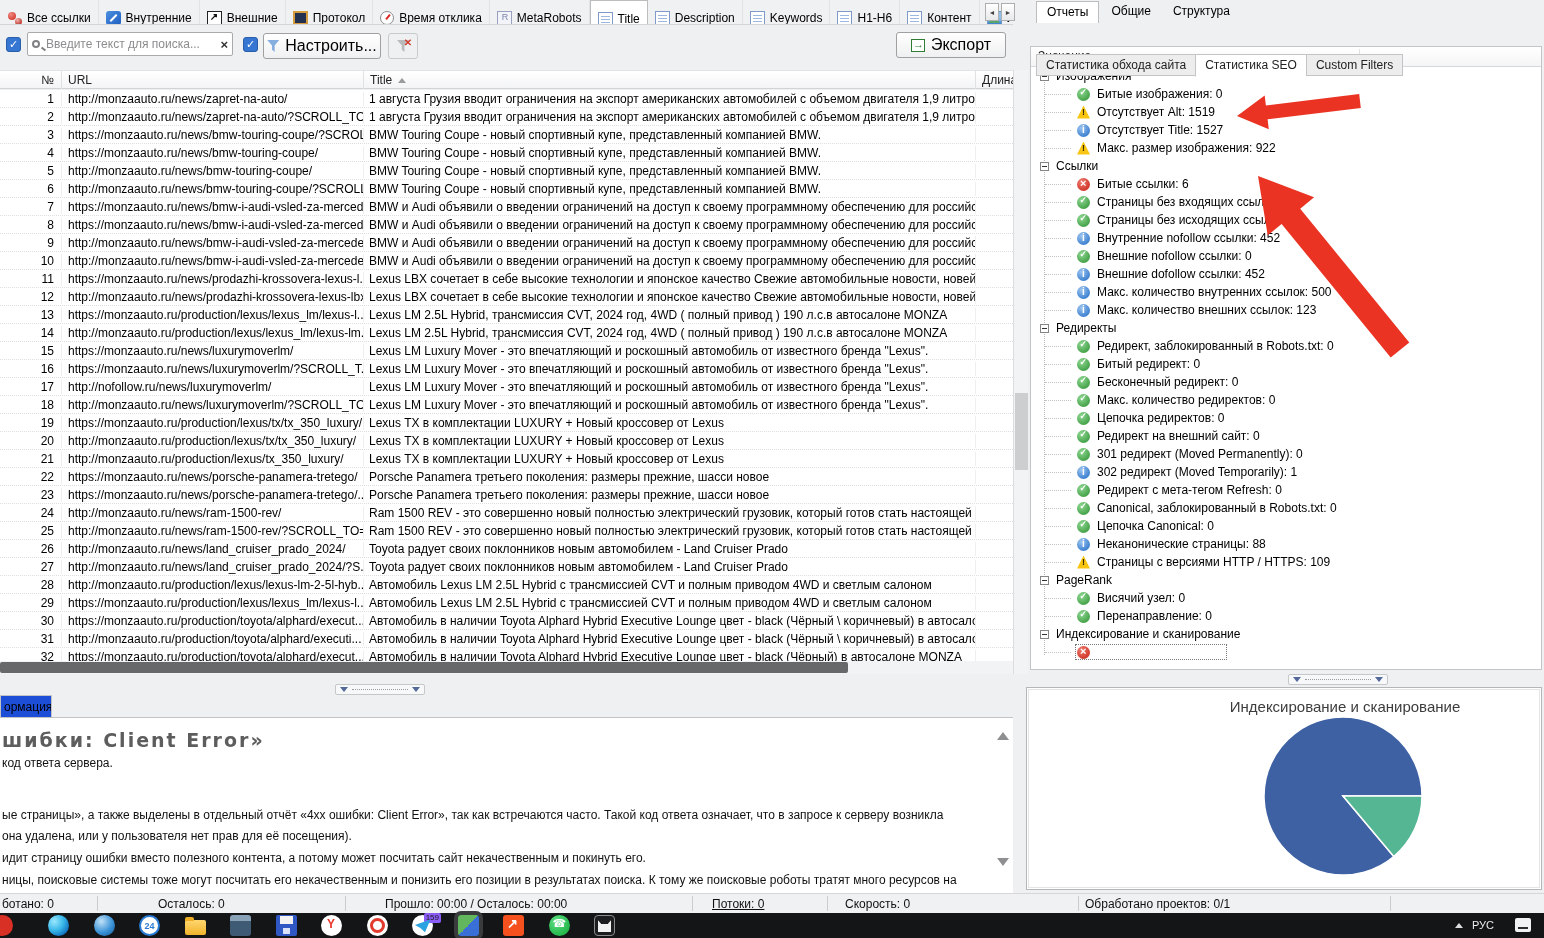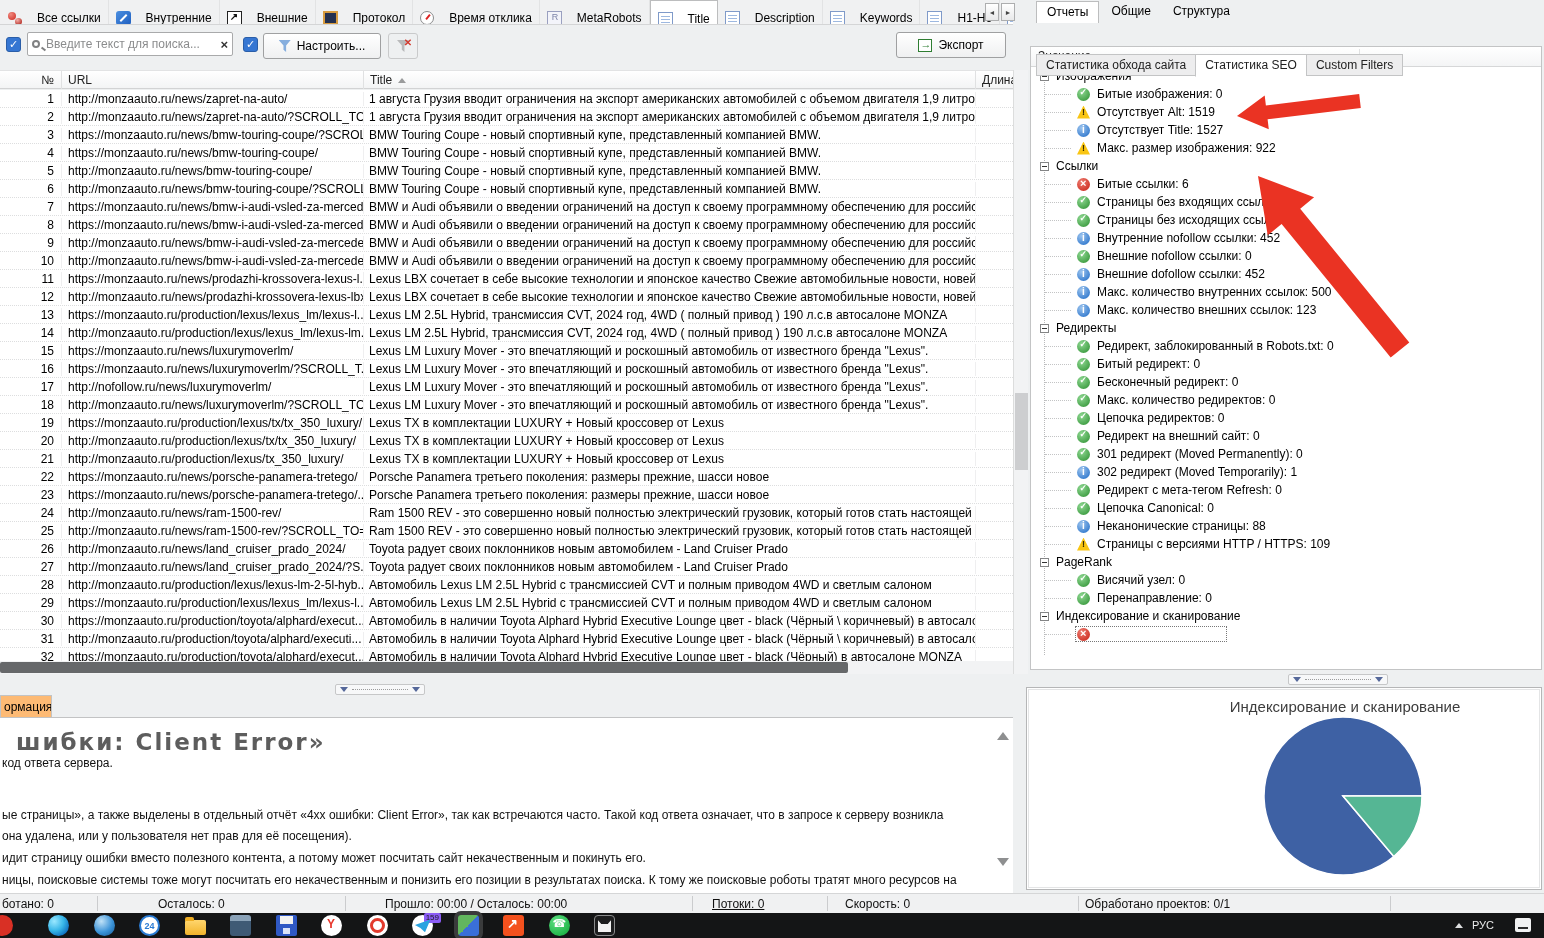--- a/index.html
+++ b/index.html
@@ -3,21 +3,21 @@
 <meta charset="utf-8">
 <style>
   html,body{margin:0;padding:0;background:#d7d9db;}
   *{box-sizing:border-box;}
   .screen{position:relative;width:1544px;height:938px;overflow:hidden;background:#eef0f1;
     font-family:"Liberation Sans",sans-serif;font-size:12px;color:#000;}
 
   
   .tabbar{position:absolute;left:0;top:0;width:1013px;height:25px;background:#f0f1f2;
     border-bottom:1px solid #d4d5d6;display:flex;align-items:stretch;overflow:hidden;padding-right:32px;}
-  .ttab{display:flex;align-items:center;gap:15px;padding:18px 7px;border-right:1px solid #e2e3e4;white-space:nowrap;flex:none;cursor:default;}
+  .ttab{display:flex;align-items:center;gap:5px;padding:18px 7px;border-right:1px solid #e2e3e4;white-space:nowrap;flex:none;cursor:default;}
   .ttab.active{background:#fff;border:1px solid #bcbdbe;border-bottom:none;}
   .tabscroll{position:absolute;right:0;top:3px;display:flex;gap:2px;}
   .tsbtn{width:14px;height:18px;border:1px solid #adaeaf;background:linear-gradient(#fff,#e8e9ea);
     font-size:7px;color:#444;display:flex;align-items:center;justify-content:center;}
 
   
   .ic{width:15px;height:14px;position:relative;flex:none;}
   .links-cluster-icon::before{content:"";position:absolute;left:1px;top:1px;width:8px;height:8px;border-radius:50%;background:radial-gradient(circle at 35% 30%,#f08a80,#d8453c 70%);}
   .links-cluster-icon::after{content:"";position:absolute;right:0;bottom:0;width:7px;height:7px;border-radius:50%;background:radial-gradient(circle at 35% 30%,#f3b0aa,#b9362e 75%);}
   .internal-links-icon{background:linear-gradient(135deg,#4b8fe0,#1f5fc0);border-radius:3px;}
@@ -41,21 +41,21 @@
   .chk{position:absolute;width:15px;height:15px;background:#3576d2;border:1px solid #2a5ea8;border-radius:3px;color:#fff;
     font-size:11px;line-height:13px;text-align:center;}
   .searchbox{position:absolute;left:27px;top:6px;width:206px;height:24px;background:#fff;border:1px solid #a9aaab;border-radius:2px;
     display:flex;align-items:center;padding:0 4px;gap:4px;}
   .mag{width:8px;height:8px;border:2px solid #808182;border-radius:50%;position:relative;flex:none;}
   .mag::after{content:"";position:absolute;left:7px;top:6px;width:5px;height:2px;background:#808182;transform:rotate(40deg);}
   .searchbox input{border:none;outline:none;flex:1;font:12px "Liberation Sans",sans-serif;color:#333;min-width:0;background:transparent;}
   .searchbox input::placeholder{color:#8b8c8d;}
   .clearx{font-weight:bold;color:#333;font-size:13px;cursor:default;}
   .btn{position:absolute;height:26px;border:1px solid #9fa0a1;border-radius:3px;background:linear-gradient(#ffffff,#eff0f1);
-    display:flex;align-items:center;justify-content:center;gap:6px;font-size:12px;}
+    display:flex;align-items:center;justify-content:center;gap:6px;font-size:16px;}
   .funnel{width:12px;height:12px;background:#86aede;clip-path:polygon(0 0,100% 0,62% 45%,62% 100%,40% 82%,40% 45%);}
   .funnel.gray{background:#b9babb;}
   .filterclear{position:absolute;left:388px;top:7px;width:30px;height:26px;border:1px solid #c9cacb;border-radius:3px;
     background:#eef0f1;display:flex;align-items:center;justify-content:center;position:absolute;}
   .fcx{position:absolute;margin-left:10px;margin-top:-8px;color:#d23a2e;font-weight:bold;font-size:10px;}
   .exporticon{width:14px;height:13px;border:1px solid #2e7d32;background:#fff;position:relative;}
   .exporticon::after{content:"→";position:absolute;left:1px;top:-2px;color:#2e7d32;font-weight:bold;font-size:11px;}
 
   
   .thead{position:absolute;left:0;top:70px;width:1013px;height:19px;background:linear-gradient(#ffffff,#f3f4f5);
@@ -74,24 +74,24 @@
   .hscroll{position:absolute;left:0;top:661px;width:1013px;height:13px;background:#f2f3f4;}
   .hthumb{position:absolute;left:0;top:1px;width:848px;height:11px;background:#66686a;border-radius:2px;}
 
   
   .grip{position:absolute;height:11px;background:#f7f8f9;border:1px solid #c6c7c8;border-radius:2px;
     display:flex;align-items:center;justify-content:space-between;padding:0 4px;}
   .griptri{width:0;height:0;border-left:4px solid transparent;border-right:4px solid transparent;border-top:5px solid #55689a;}
   .gripdots{flex:1;margin:0 4px;border-top:1px dotted #9a9b9c;height:0;}
 
   
-  .info-tab{position:absolute;left:0;top:695px;height:23px;width:52px;background:#fdba74;border:1px solid #c2c3c4;border-bottom:none;
+  .info-tab{position:absolute;left:0;top:695px;height:23px;width:52px;background:#1d4ed8;border:1px solid #c2c3c4;border-bottom:none;
     display:flex;align-items:center;padding-left:3px;white-space:nowrap;overflow:hidden;}
   .info-panel{position:absolute;left:0;top:717px;width:1013px;height:176px;background:#fff;border-top:1px solid #c2c3c4;overflow:hidden;}
-  .info-heading{position:absolute;left:16px;top:11px;font-size:23px;font-weight:bold;color:#5d5d5d;letter-spacing:2px;white-space:nowrap;font-family:"DejaVu Sans",sans-serif;}
+  .info-heading{position:absolute;left:2px;top:11px;font-size:19px;font-weight:bold;color:#5d5d5d;letter-spacing:2px;white-space:nowrap;font-family:"DejaVu Sans",sans-serif;}
   .info-line{position:absolute;left:2px;white-space:nowrap;color:#111;}
   .iscroll-up,.iscroll-dn{position:absolute;left:997px;width:0;height:0;border-left:6px solid transparent;border-right:6px solid transparent;}
   .iscroll-up{top:14px;border-bottom:8px solid #8e8f90;}
   .iscroll-dn{top:140px;border-top:8px solid #8e8f90;}
 
   
   .rtabs{position:absolute;left:1036px;top:1px;height:22px;display:flex;gap:2px;}
   .rtab{padding:3px 10px 0 10px;color:#000;white-space:nowrap;}
   .rtab.active{background:#fff;border:1px solid #bcbdbe;border-bottom:none;}
   .rsubtabs{position:absolute;left:1036px;top:25px;height:22px;display:flex;z-index:3;margin-top:29px;}
@@ -589,20 +589,24 @@
         <div class="tree-item">
           <span class="sicon info-icon"></span>
           <span class="lbl">302 редирект (Moved Temporarily): 1</span>
         </div>
         <div class="tree-item">
           <span class="sicon ok-icon"></span>
           <span class="lbl">Редирект с мета-тегом Refresh: 0</span>
         </div>
         <div class="tree-item">
           <span class="sicon ok-icon"></span>
+          <span class="lbl">Canonical, заблокированный в Robots.txt: 0</span>
+        </div>
+        <div class="tree-item">
+          <span class="sicon ok-icon"></span>
           <span class="lbl">Цепочка Canonical: 0</span>
         </div>
         <div class="tree-item">
           <span class="sicon info-icon"></span>
           <span class="lbl">Неканонические страницы: 88</span>
         </div>
         <div class="tree-item">
           <span class="sicon warn-icon"></span>
           <span class="lbl">Страницы с версиями HTTP / HTTPS: 109</span>
         </div>

